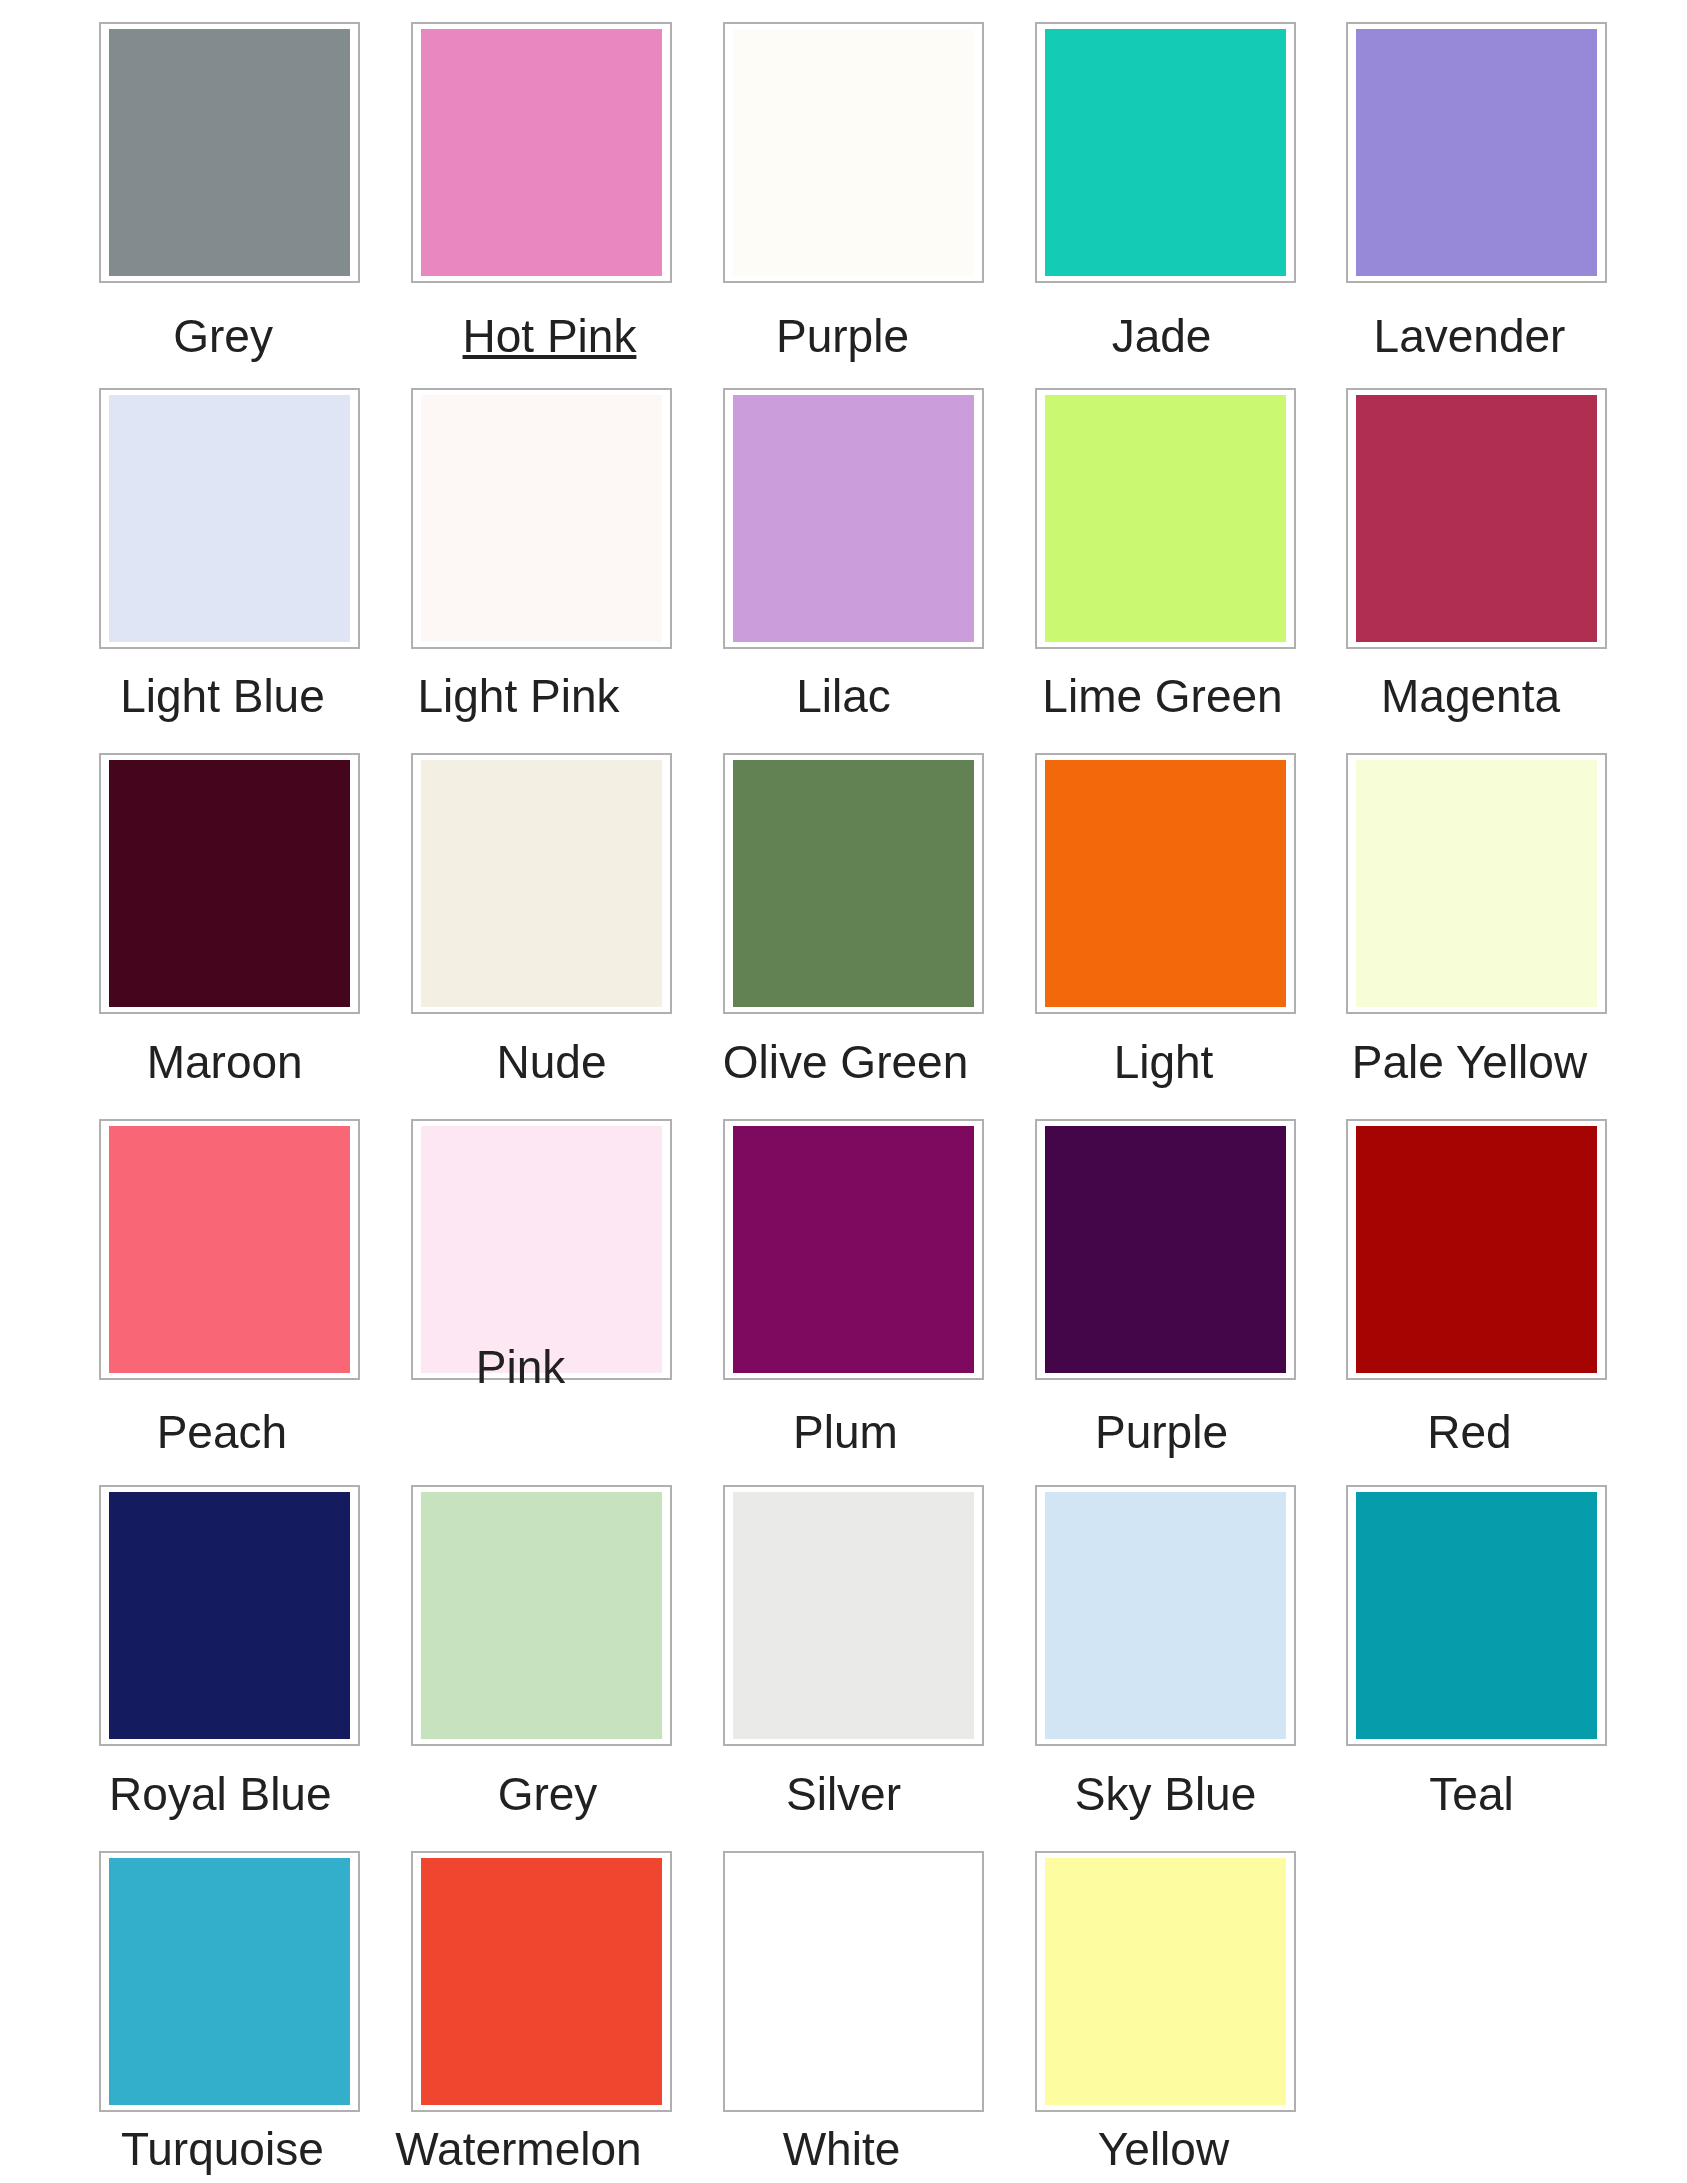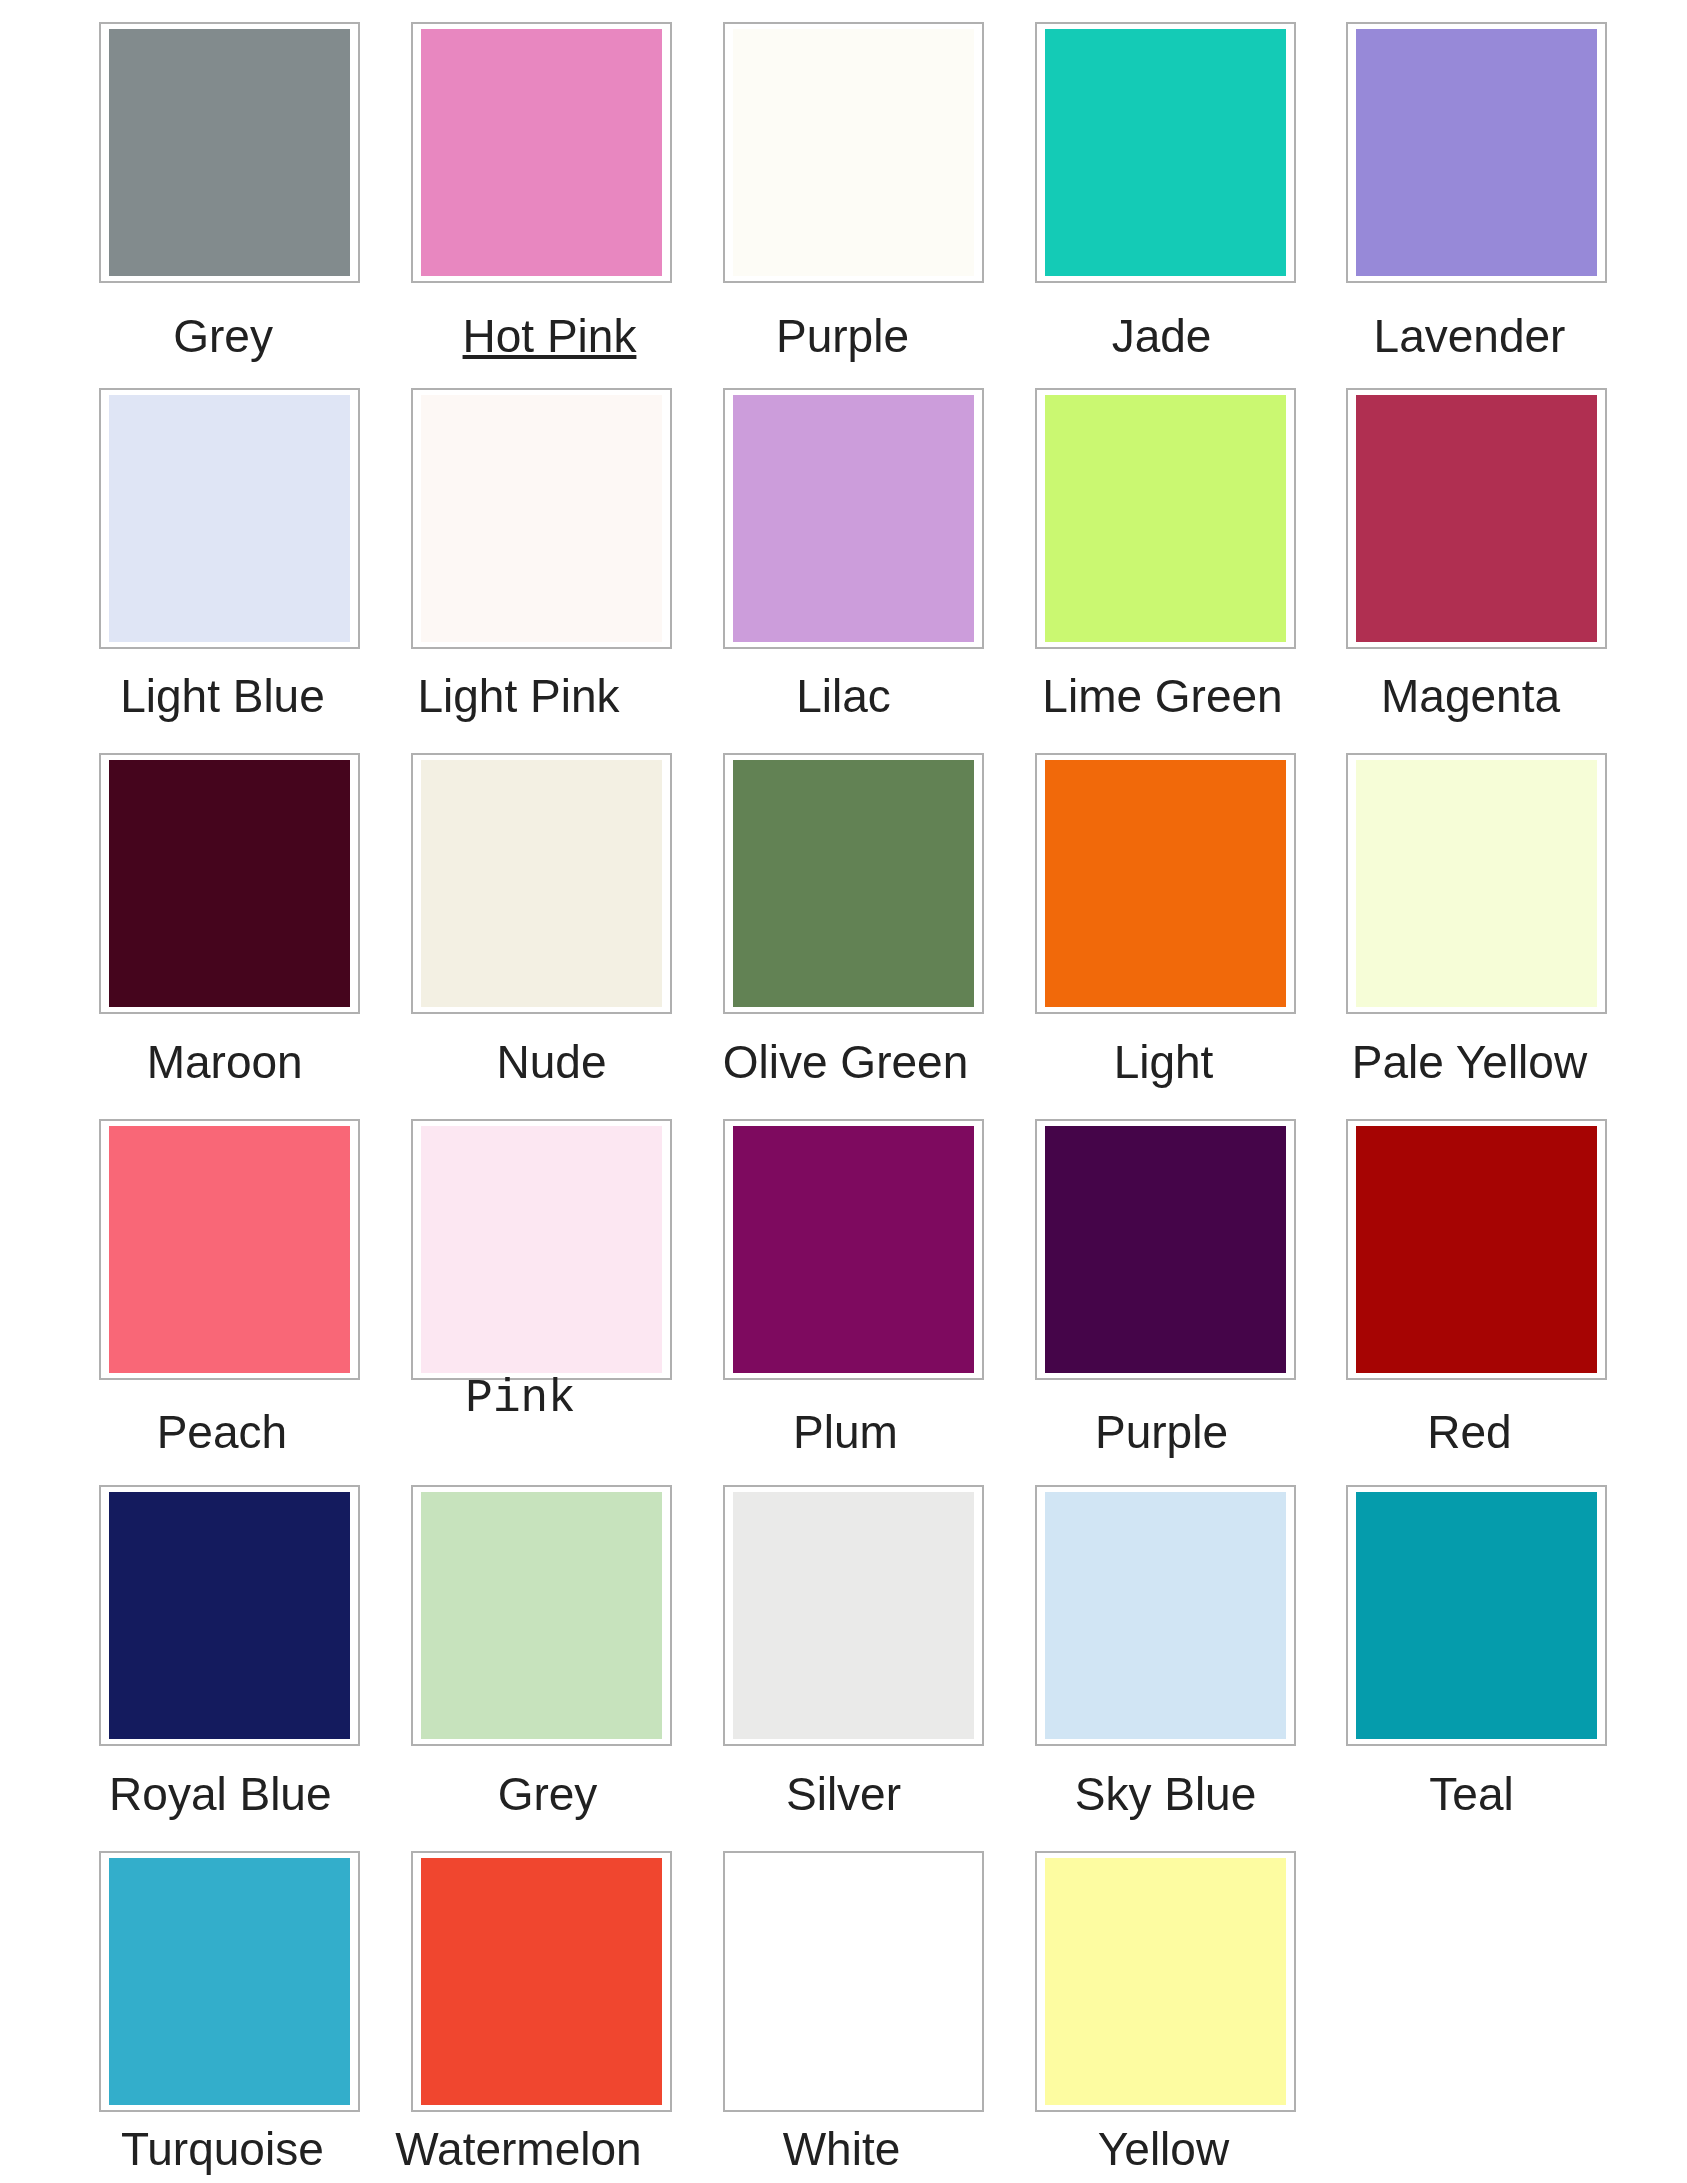--- a/index.html
+++ b/index.html
@@ -111,21 +111,21 @@
     <div class="cell">
       <div class="box" style="left: 99px; top: 1119px;">
         <div class="chip" style="background-color: rgb(249, 103, 119);"></div>
       </div>
       <div class="label" style="left: -9.6px; top: 1409px;">Peach</div>
     </div>
     <div class="cell">
       <div class="box" style="left: 411px; top: 1119px;">
         <div class="chip" style="background-color: rgb(252, 231, 242);"></div>
       </div>
-      <div class="label" style="left: 289px; top: 1376px; font-family: Liberation Mono, monospace;">Pink</div>
+      <div class="label" style="left: 289px; top: 1344px;">Pink</div>
     </div>
     <div class="cell">
       <div class="box" style="left: 723px; top: 1119px;">
         <div class="chip" style="background-color: rgb(126, 10, 95);"></div>
       </div>
       <div class="label" style="left: 614px; top: 1409px;">Plum</div>
     </div>
     <div class="cell">
       <div class="box" style="left: 1035px; top: 1119px;">
         <div class="chip" style="background-color: rgb(69, 5, 73);"></div>

